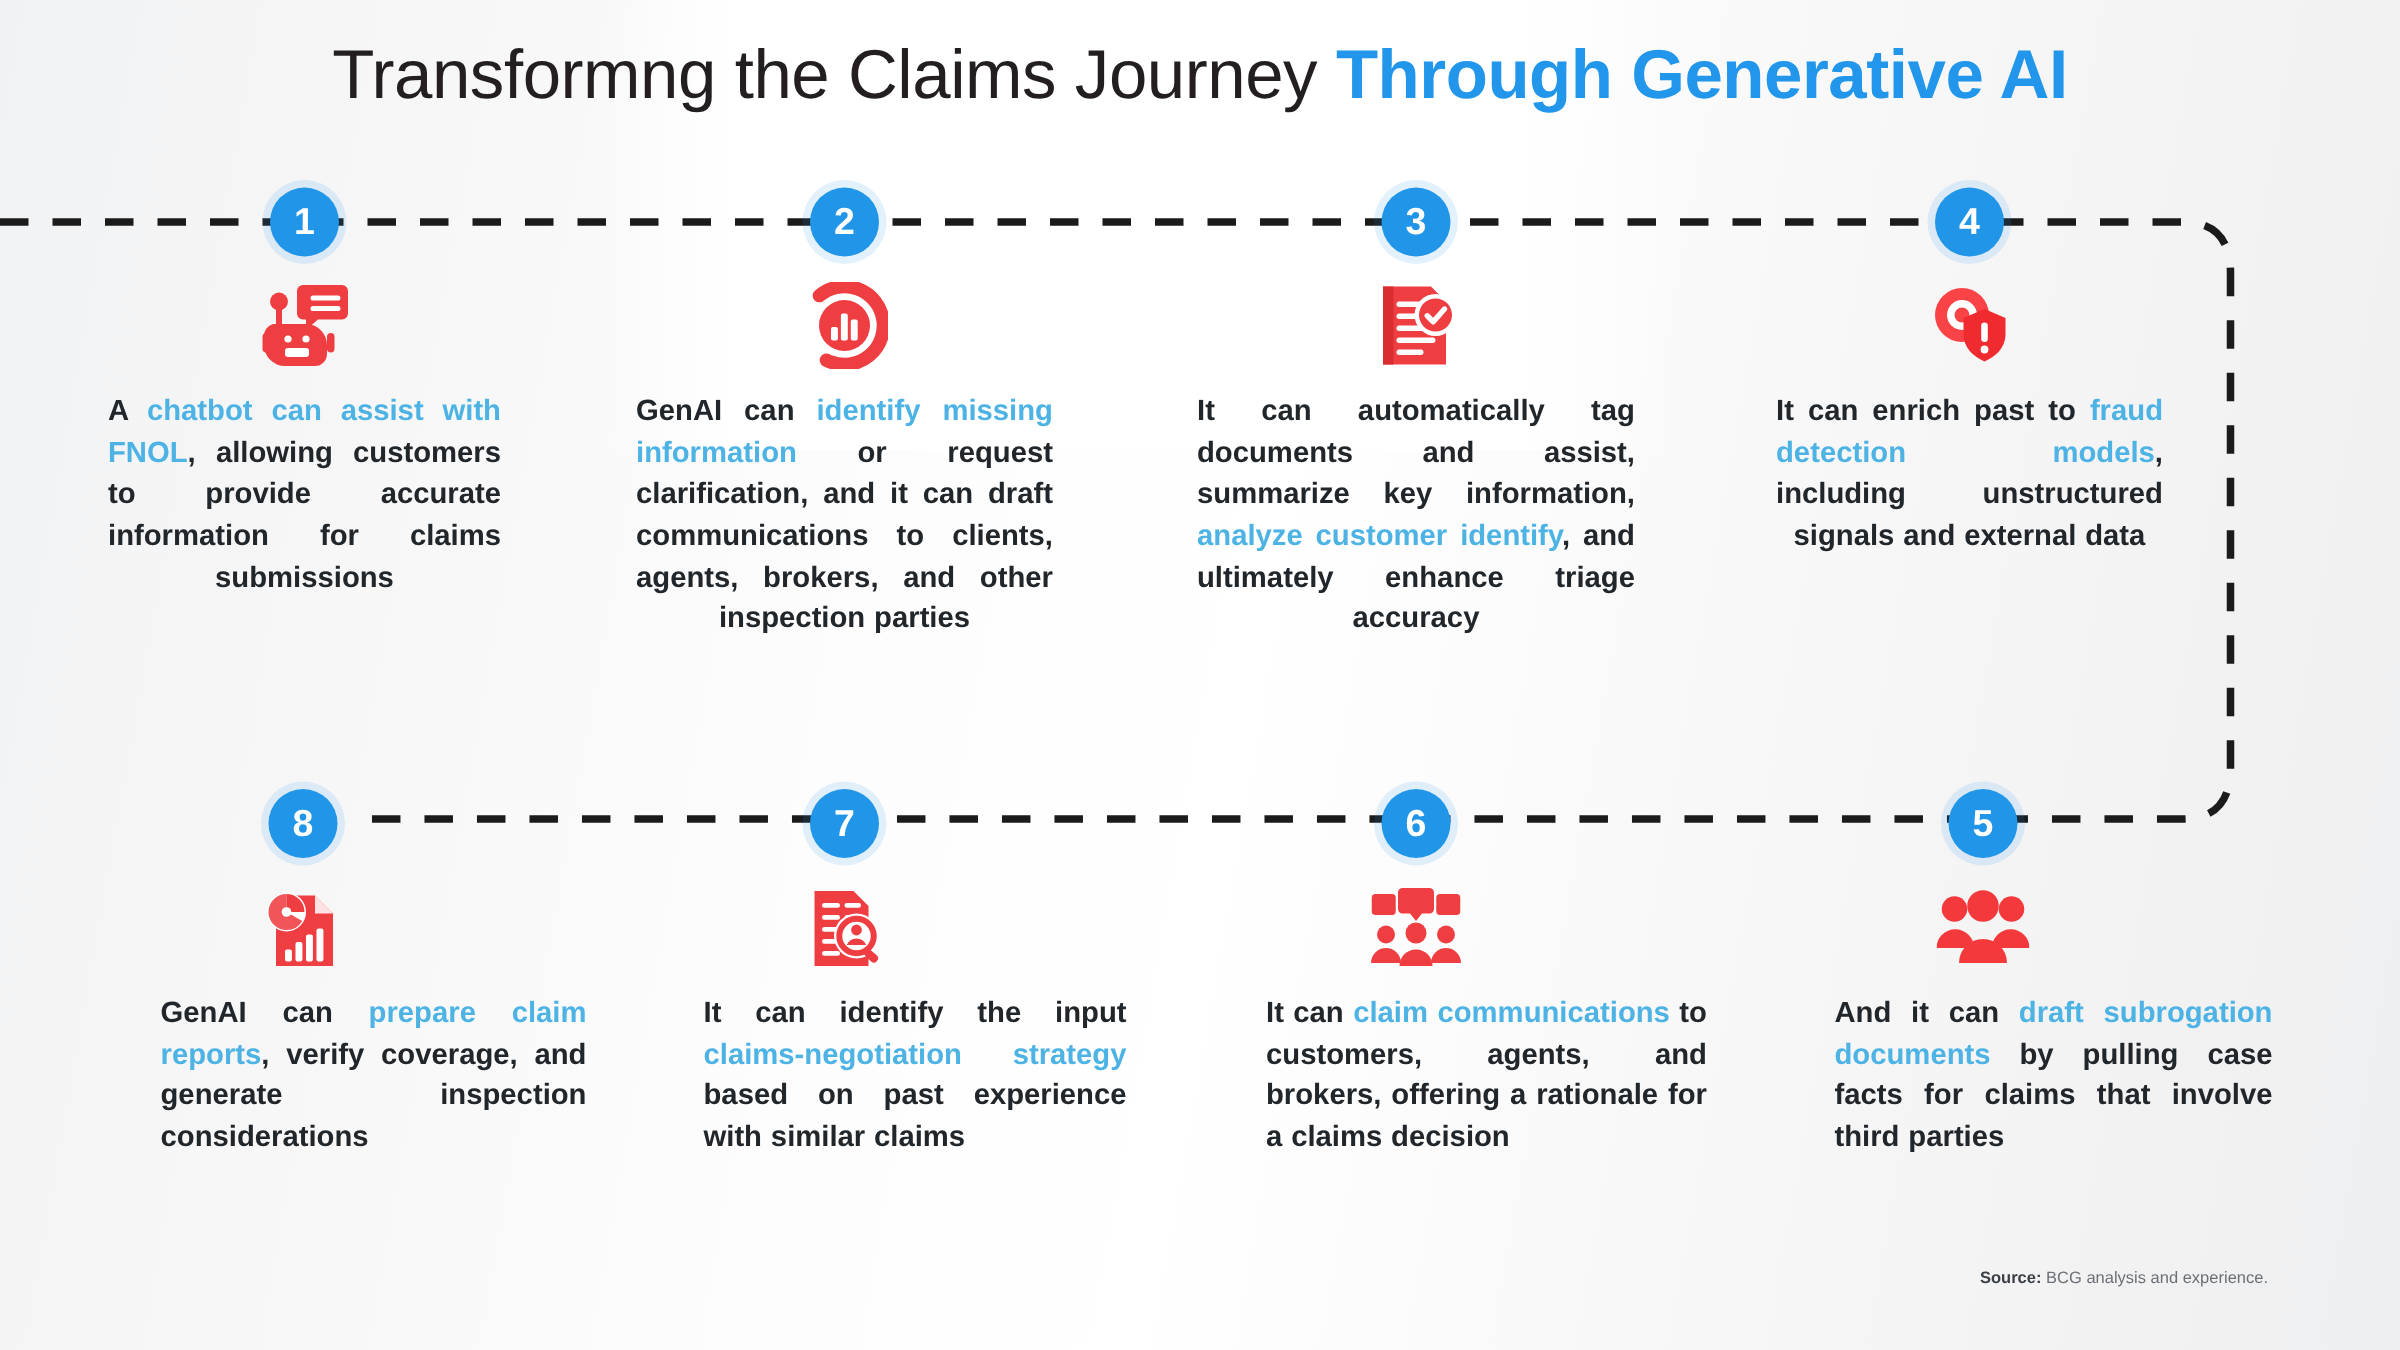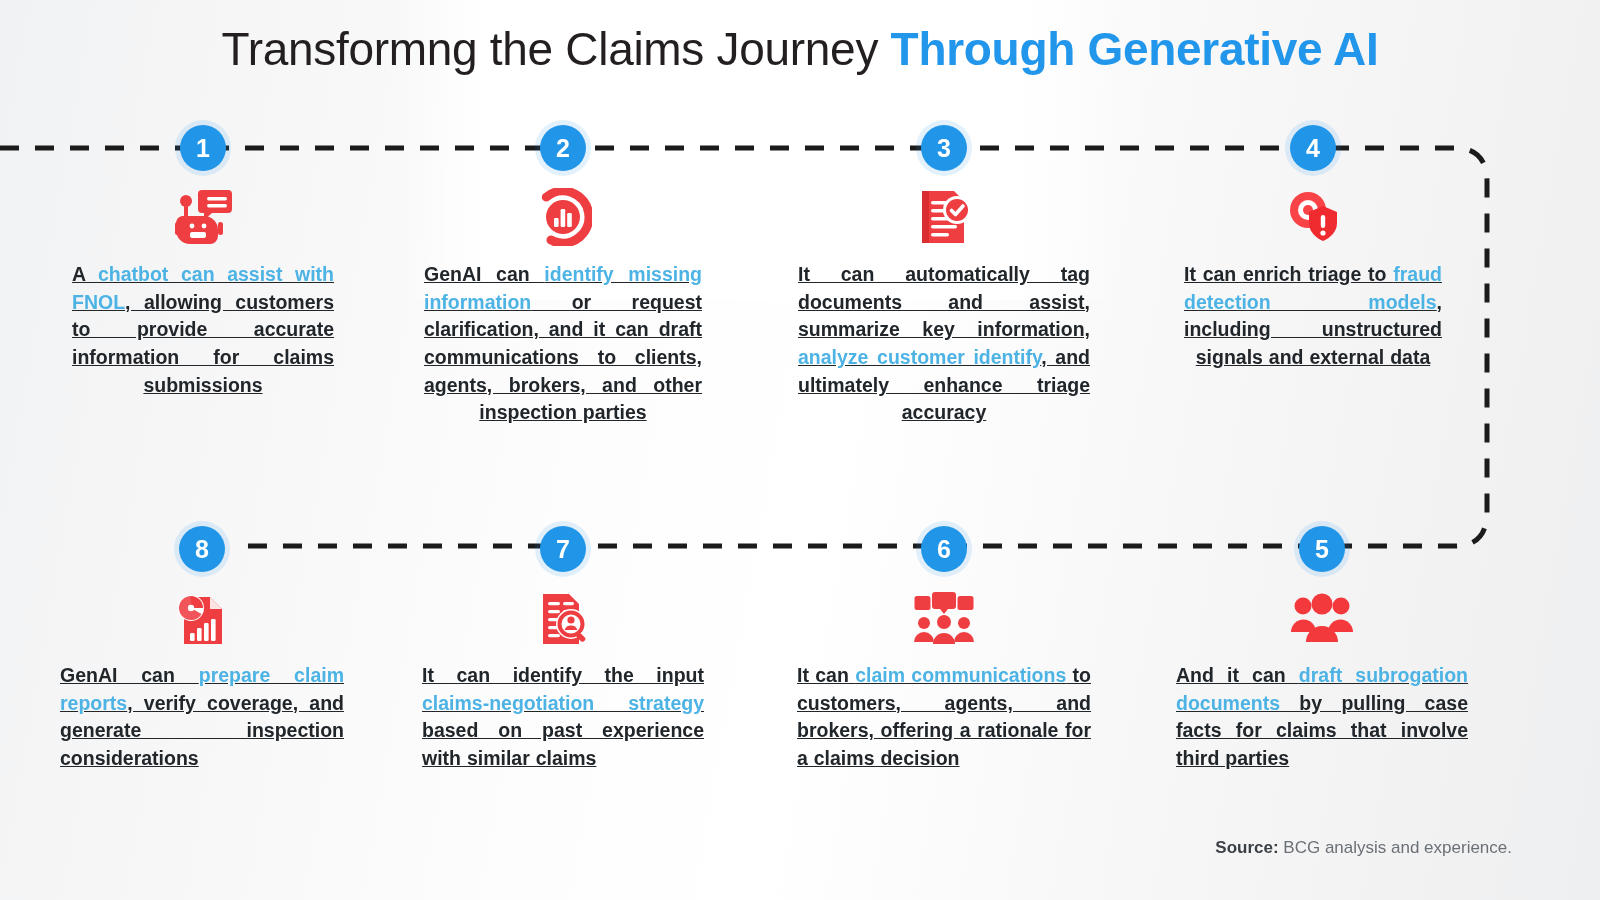--- a/index.html
+++ b/index.html
@@ -74,32 +74,31 @@
     position: absolute;
     top: 136px;
     left: 0; width: 100%;
     font-size: 19.5px;
     line-height: 1.42;
     font-weight: 700;
     color: #21262b;
     text-align: justify;
     text-align-last: center;
     word-spacing: 0.5px;
-    text-decoration: underline;
   }
   .body .hl { color: #4cb3e4; }
 
   
-  .row-bottom .body { text-align: justify; text-align-last: left; }
+  .row-bottom .body { text-align: justify; text-align-last: left; margin-left: 47px; }
 
   
   .source {
     position: absolute;
     right: 88px; bottom: 42px;
-    font-size: 17px;
+    font-size: 11px;
     color: #6b7076;
     z-index: 4;
   }
   .source b { color: #3b4046; font-weight: 700; }
 </style>
 </head>
 <body>
 
 <div id="stage">
 
@@ -172,21 +171,21 @@
     <div class="icon-slot">
       <svg width="58" height="56" viewBox="0 0 58 56">
         <circle cx="24" cy="21" r="18" fill="#fa4347"></circle>
         <circle cx="24" cy="21" r="10" fill="#ffffff"></circle>
         <circle cx="24" cy="21" r="5" fill="#fa4347"></circle>
         <path d="M39 17 l14 6 v11 c0 9 -7 15 -14 18 c-7 -3 -14 -9 -14 -18 v-11 z" fill="#ef2b30"></path>
         <rect x="36.8" y="26" width="4.4" height="13" rx="2.2" fill="#ffffff"></rect>
         <circle cx="39" cy="44" r="2.6" fill="#ffffff"></circle>
       </svg>
     </div>
-    <div class="body"><span>It can enrich triage to </span><span class="hl">fraud detection models</span><span>, including unstructured signals and external data</span></div>
+    <div class="body"><span>It can enrich past to </span><span class="hl">fraud detection models</span><span>, including unstructured signals and external data</span></div>
   </div>
 
   <div class="step row-bottom" style="left:60px; top:526px; width:284px;">
     <div class="badge">8</div>
     <div class="icon-slot">
       <svg width="56" height="58" viewBox="0 0 56 58">
         <path d="M10 8 h26 l12 12 v35 h-38 z" fill="#ef3e42"></path>
         <path d="M36 8 l12 12 h-12 z" fill="#ffffff" opacity="0.85"></path>
         <circle cx="17" cy="19" r="13" fill="#ffffff"></circle>
         <path d="M17 19 v-12 a12 12 0 0 1 12 12 z" fill="#ef3e42"></path>

